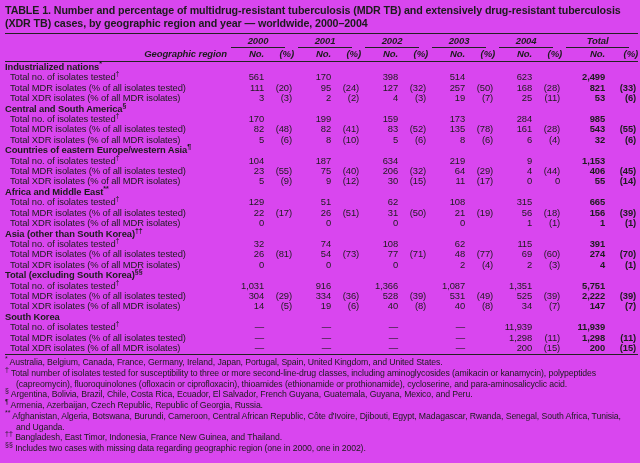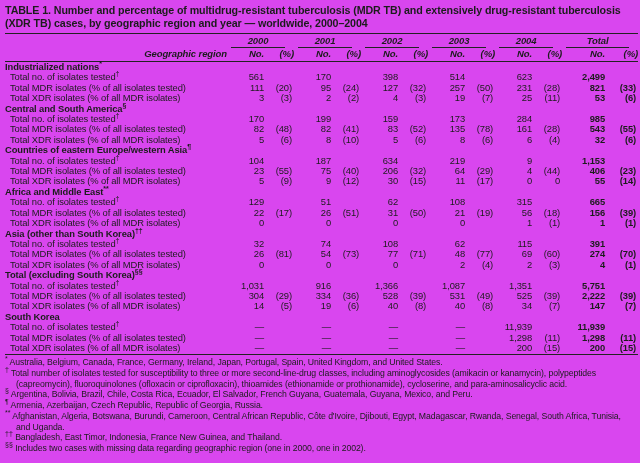--- a/index.html
+++ b/index.html
@@ -112,21 +112,21 @@
         <tr>
           <td class="lblcell"><span>Total MDR isolates (% of all isolates tested)</span></td>
           <td class="num">111</td>
           <td class="num pct">(20)</td>
           <td class="num">95</td>
           <td class="num pct">(24)</td>
           <td class="num">127</td>
           <td class="num pct">(32)</td>
           <td class="num">257</td>
           <td class="num pct">(50)</td>
-          <td class="num">231</td>
+          <td class="num">168</td>
           <td class="num pct">(28)</td>
           <td class="num tot">821</td>
           <td class="num pct tot">(33)</td>
         </tr>
         <tr>
           <td class="lblcell"><span>Total XDR isolates (% of all MDR isolates)</span></td>
           <td class="num">3</td>
           <td class="num pct">(3)</td>
           <td class="num">2</td>
           <td class="num pct">(2)</td>
@@ -211,21 +211,21 @@
           <td class="num pct">(55)</td>
           <td class="num">75</td>
           <td class="num pct">(40)</td>
           <td class="num">206</td>
           <td class="num pct">(32)</td>
           <td class="num">64</td>
           <td class="num pct">(29)</td>
           <td class="num">4</td>
           <td class="num pct">(44)</td>
           <td class="num tot">406</td>
-          <td class="num pct tot">(23)</td>
+          <td class="num pct tot">(45)</td>
         </tr>
         <tr>
           <td class="lblcell"><span>Total XDR isolates (% of all MDR isolates)</span></td>
           <td class="num">5</td>
           <td class="num pct">(9)</td>
           <td class="num">9</td>
           <td class="num pct">(12)</td>
           <td class="num">30</td>
           <td class="num pct">(15)</td>
           <td class="num">11</td>

